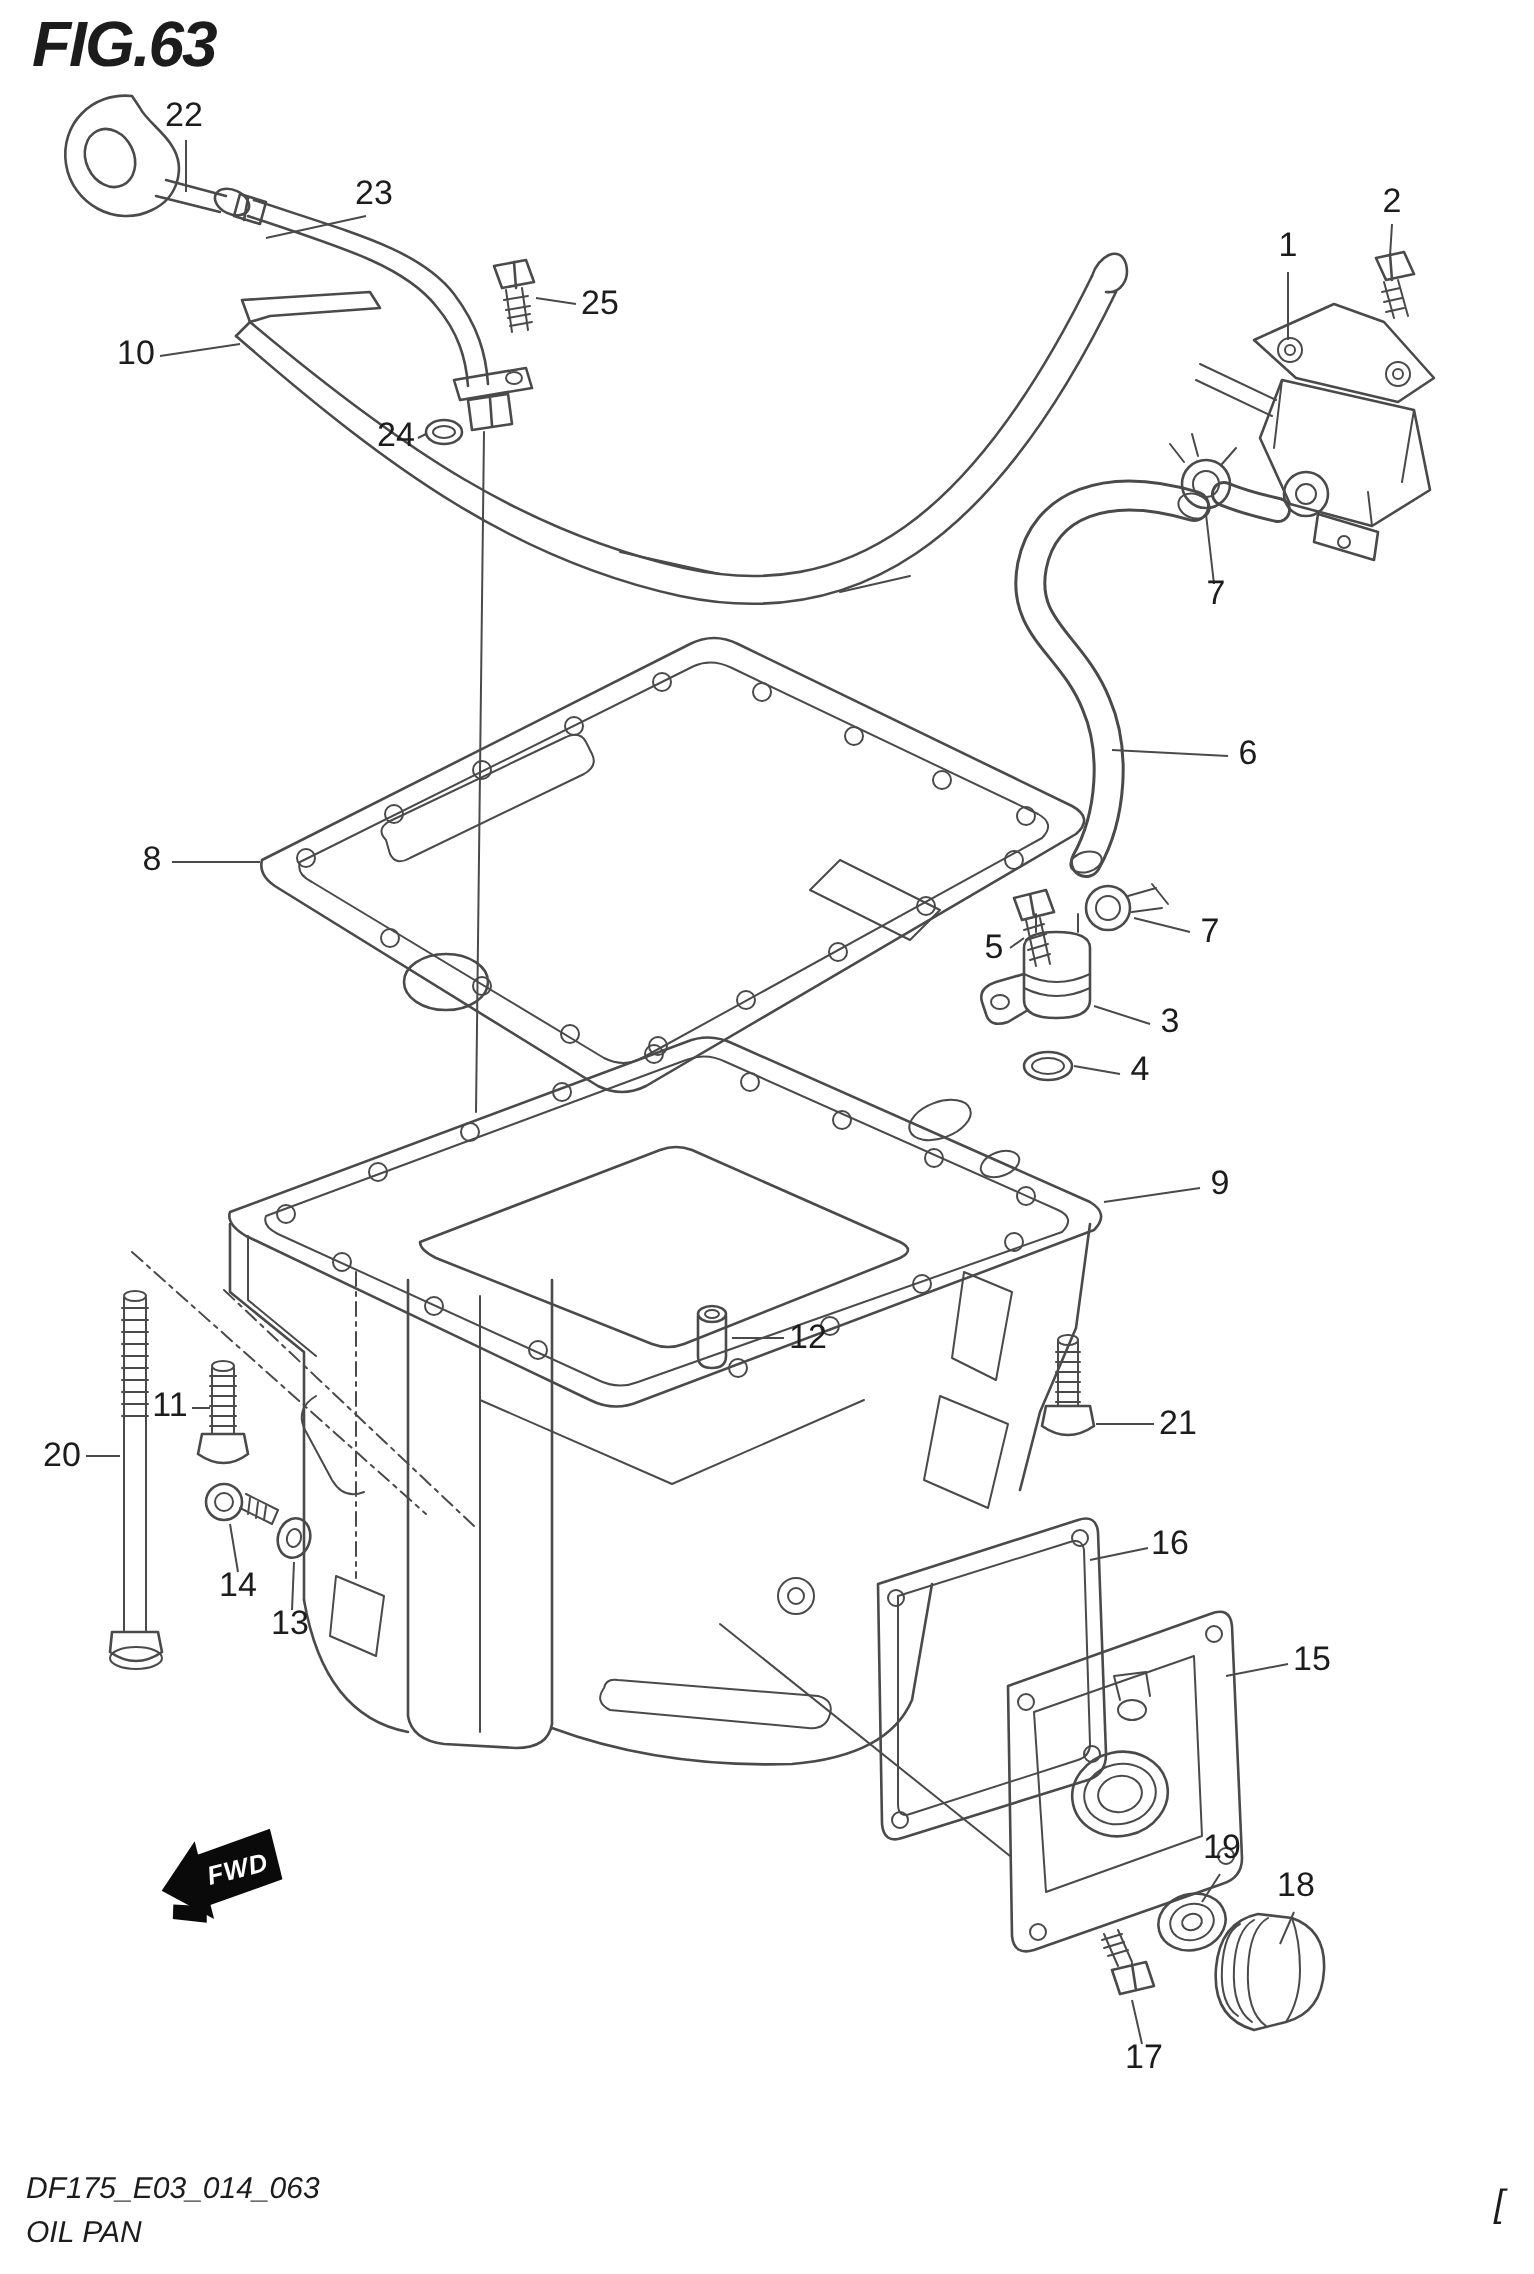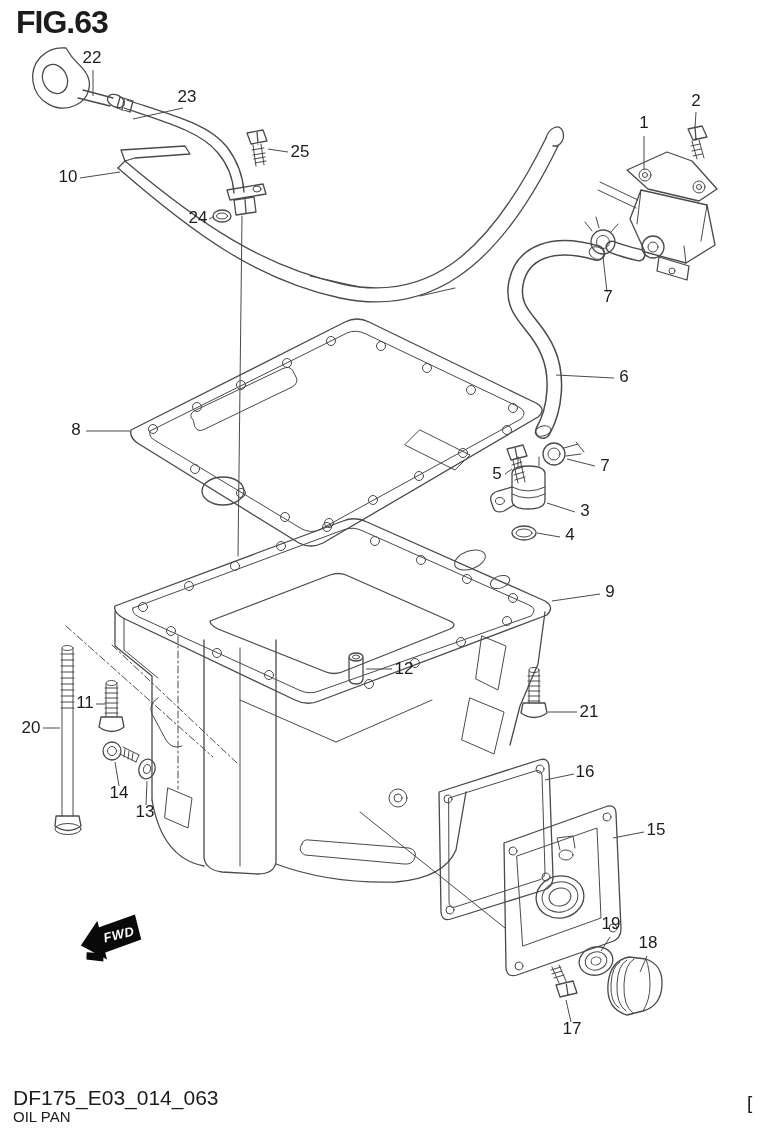--- a/index.html
+++ b/index.html
@@ -1,21 +1,21 @@
 <!DOCTYPE html>
 <html><head>
 <meta charset="utf-8">
 <style>
   html,body{margin:0;padding:0;background:#e8e8e8;}
   #page{position:relative;width:767px;height:1137px;background:#ffffff;overflow:hidden;
         font-family:"Liberation Sans",sans-serif;color:#1c1c1c;}
   #diagram-svg{position:absolute;left:0;top:0;}
-  .overlay{position:absolute;white-space:nowrap;}
+  .overlay{position:absolute;white-space:nowrap;font-style:italic;}
   #fig-title{left:16px;top:4px;font-size:32px;font-weight:bold;letter-spacing:-1px;}
-  #footer-code{left:13px;top:1086px;font-size:21px;}
+  #footer-code{left:13px;top:1086px;font-size:15px;}
   #footer-caption{left:13px;top:1108px;font-size:15px;text-align:center;}
   #corner-bracket{left:747px;top:1092px;font-size:19px;}
   .art{fill:none;stroke:#4a4a4a;stroke-width:1.3;stroke-linecap:round;stroke-linejoin:round;}
   .thin{stroke-width:1;}
   .dash{stroke-width:1;stroke-dasharray:7 3 2 3;}
   .tube-out{fill:none;stroke:#4a4a4a;stroke-width:16;stroke-linecap:round;}
   .tube-in{fill:none;stroke:#ffffff;stroke-width:13;stroke-linecap:round;}
   .stub-out{fill:none;stroke:#4a4a4a;stroke-width:13;stroke-linecap:round;}
   .stub-in{fill:none;stroke:#ffffff;stroke-width:10;stroke-linecap:round;}
   .callout{font-family:"Liberation Sans",sans-serif;font-size:17px;fill:#1c1c1c;text-anchor:middle;}

